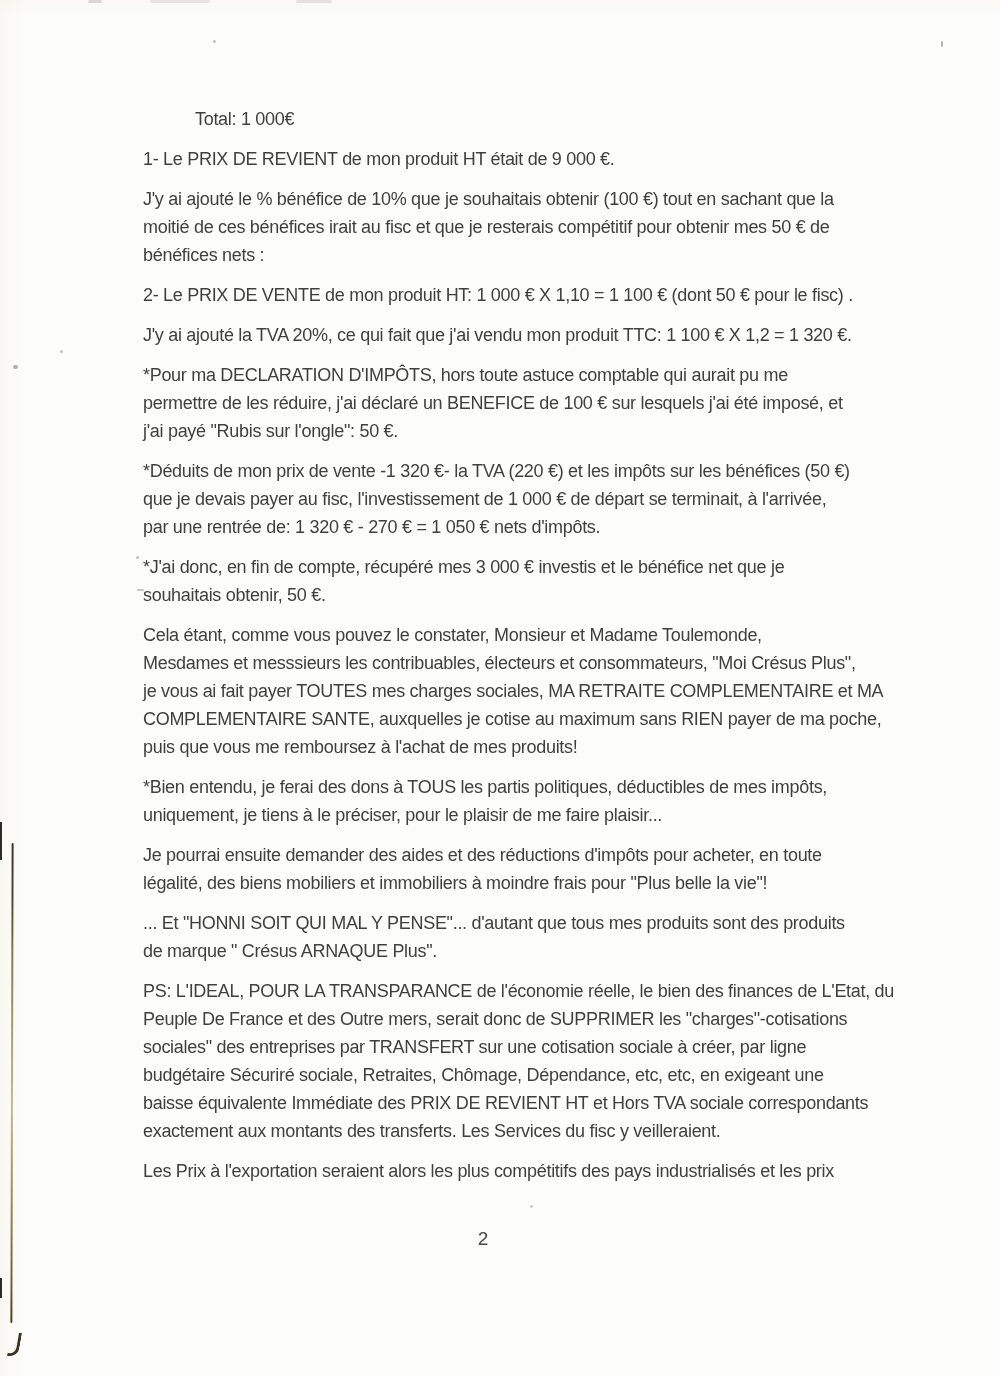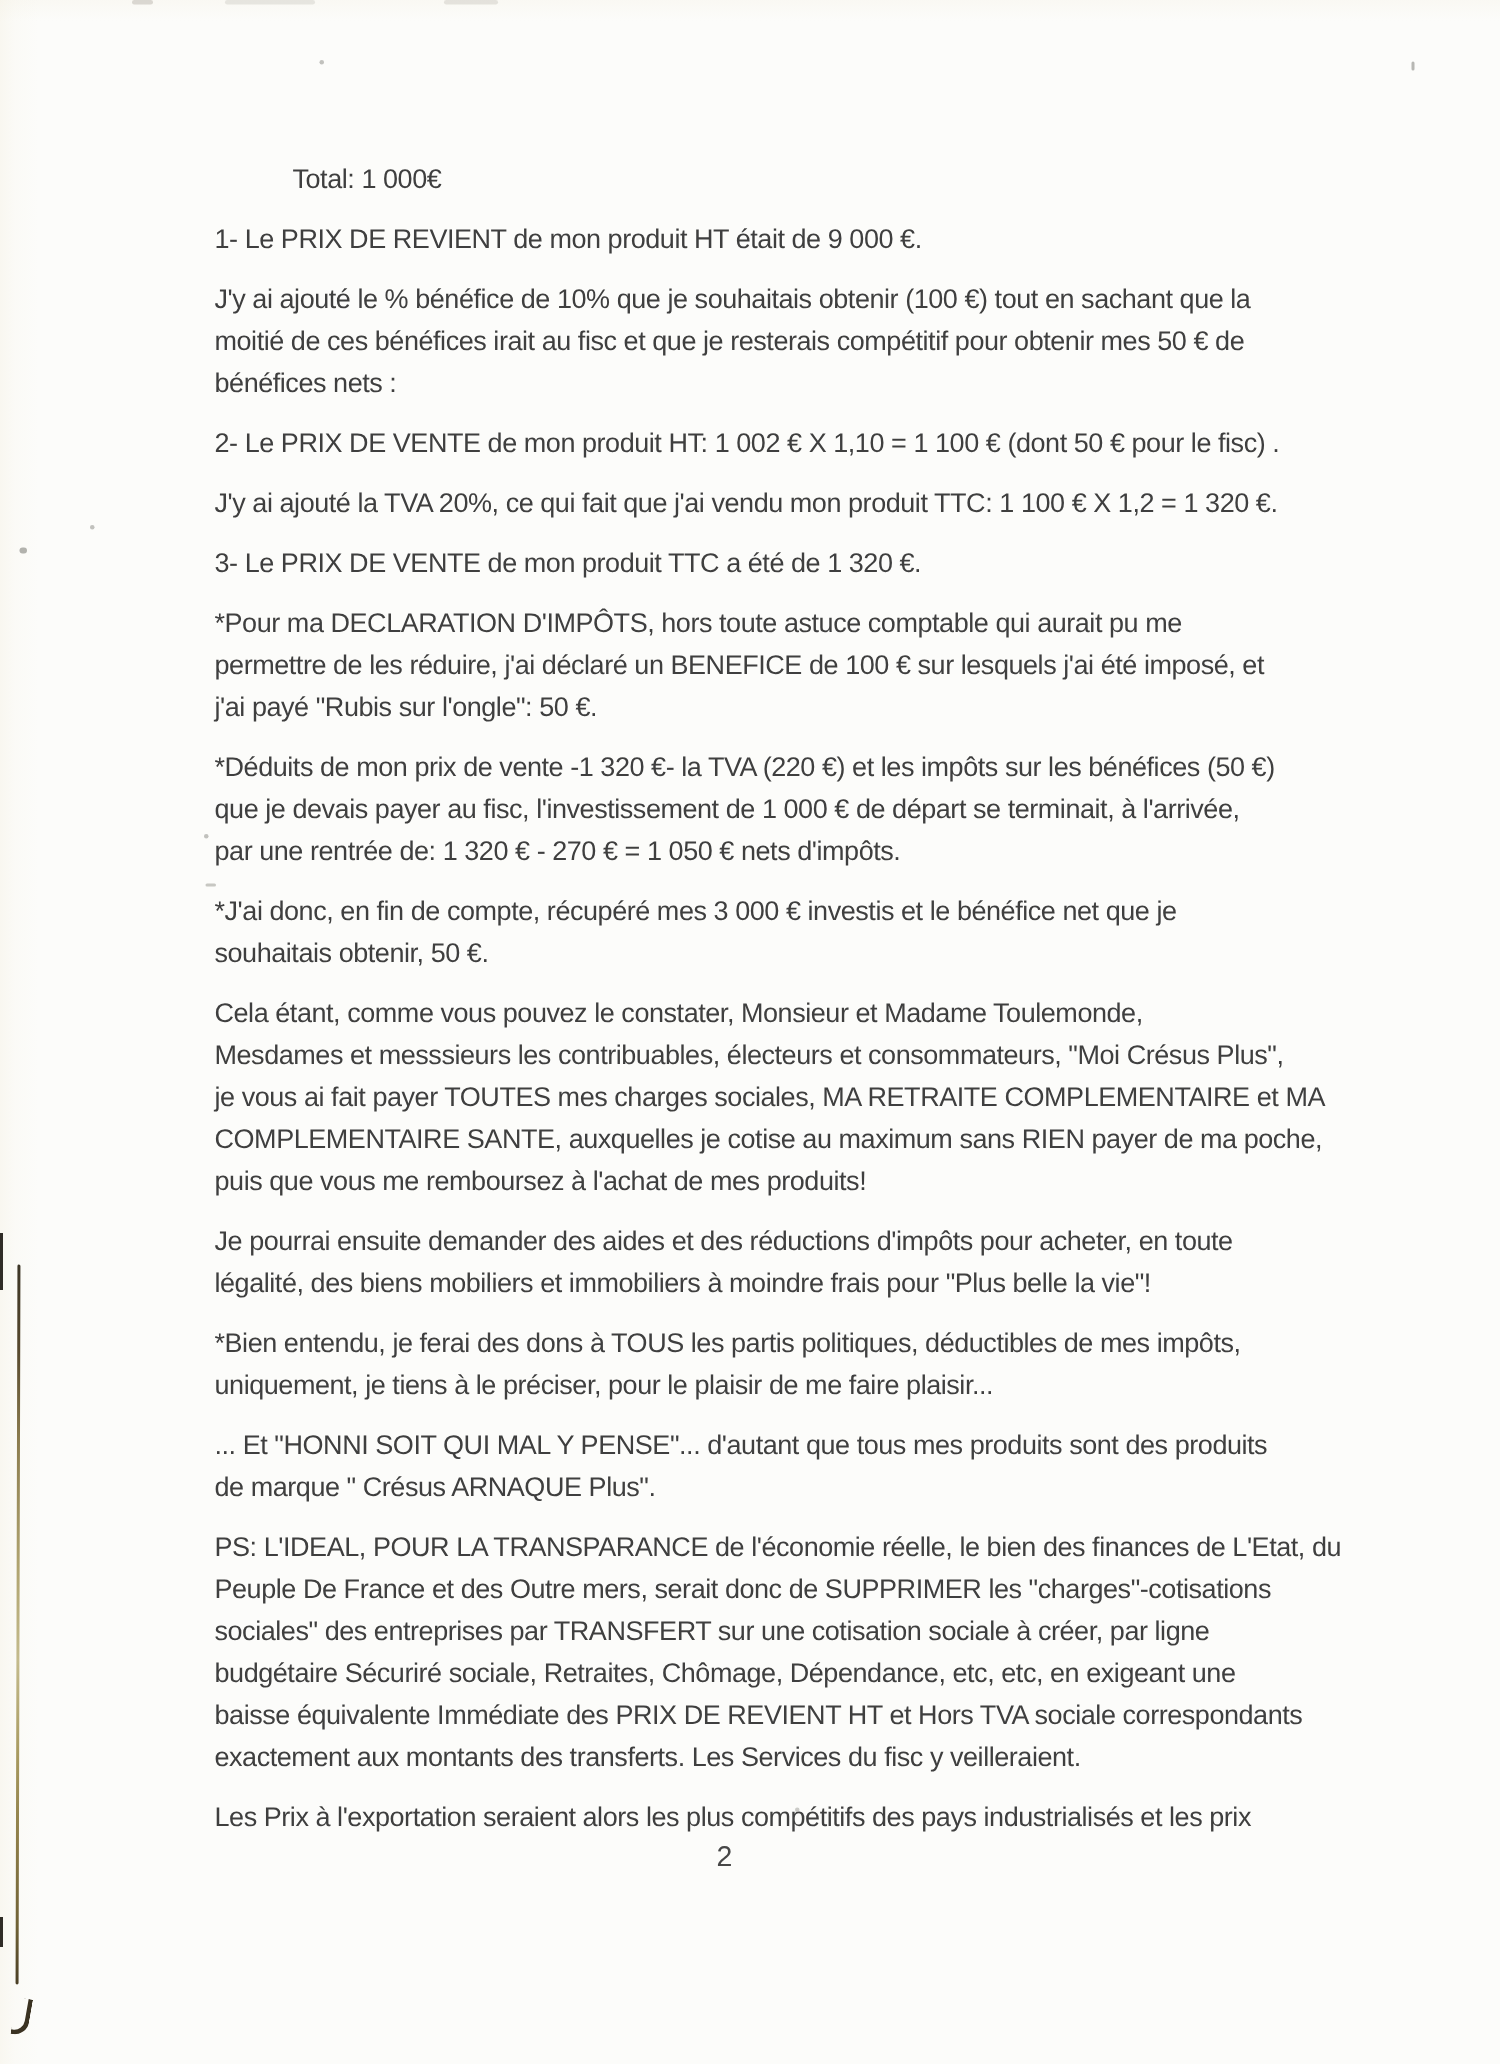--- a/index.html
+++ b/index.html
@@ -110,40 +110,39 @@
 <body>
 
 <div class="page">
 
   <div class="content">
     <p class="para total-indent">Total: 1 000€</p>
     <p class="para">1- Le PRIX DE REVIENT de mon produit HT était de 9 000 €.</p>
     <p class="para">J'y ai ajouté le % bénéfice de 10% que je souhaitais obtenir (100 €) tout en sachant que la
 moitié de ces bénéfices irait au fisc et que je resterais compétitif pour obtenir mes 50 € de
 bénéfices nets :</p>
-    <p class="para">2- Le PRIX DE VENTE de mon produit HT: 1 002 € X 1,10 = 1 100 € (dont 50 € pour le fisc) .</p>
+    <p class="para">2- Le PRIX DE VENTE de mon produit HT: 1 000 € X 1,10 = 1 100 € (dont 50 € pour le fisc) .</p>
     <p class="para">J'y ai ajouté la TVA 20%, ce qui fait que j'ai vendu mon produit TTC: 1 100 € X 1,2 = 1 320 €.</p>
-    <p class="para">3- Le PRIX DE VENTE de mon produit TTC a été de 1 320 €.</p>
     <p class="para">*Pour ma DECLARATION D'IMPÔTS, hors toute astuce comptable qui aurait pu me
 permettre de les réduire, j'ai déclaré un BENEFICE de 100 € sur lesquels j'ai été imposé, et
 j'ai payé "Rubis sur l'ongle": 50 €.</p>
     <p class="para">*Déduits de mon prix de vente -1 320 €- la TVA (220 €) et les impôts sur les bénéfices (50 €)
 que je devais payer au fisc, l'investissement de 1 000 € de départ se terminait, à l'arrivée,
 par une rentrée de: 1 320 € - 270 € =  1 050 € nets d'impôts.</p>
     <p class="para">*J'ai donc, en fin de compte, récupéré mes  3 000 € investis et le bénéfice net que je
 souhaitais obtenir, 50 €.</p>
     <p class="para">Cela étant, comme vous pouvez le constater, Monsieur et Madame Toulemonde,
 Mesdames et messsieurs les contribuables, électeurs et consommateurs, "Moi Crésus Plus",
 je vous ai fait payer TOUTES mes charges sociales, MA RETRAITE COMPLEMENTAIRE et MA
 COMPLEMENTAIRE SANTE, auxquelles je cotise au maximum sans RIEN payer de ma poche,
 puis que vous me remboursez à l'achat de mes produits!</p>
+    <p class="para">*Bien entendu, je ferai des dons à TOUS les partis politiques, déductibles de mes impôts,
+uniquement, je tiens à le préciser, pour le plaisir de me faire plaisir...</p>
     <p class="para">Je pourrai ensuite demander des aides et des réductions d'impôts pour acheter, en toute
 légalité, des biens mobiliers et immobiliers à moindre frais pour "Plus belle la vie"!</p>
-    <p class="para">*Bien entendu, je ferai des dons à TOUS les partis politiques, déductibles de mes impôts,
-uniquement, je tiens à le préciser, pour le plaisir de me faire plaisir...</p>
     <p class="para">... Et "HONNI SOIT QUI MAL Y PENSE"...  d'autant que tous mes produits sont des produits
 de marque " Crésus ARNAQUE Plus".</p>
     <p class="para">PS: L'IDEAL, POUR LA TRANSPARANCE de l'économie réelle, le bien des finances de L'Etat, du
 Peuple De France et des Outre mers, serait donc de SUPPRIMER les "charges"-cotisations
 sociales" des entreprises par TRANSFERT sur une cotisation sociale à créer, par ligne
 budgétaire Sécuriré sociale, Retraites, Chômage, Dépendance, etc, etc, en exigeant une
 baisse équivalente Immédiate des PRIX DE REVIENT HT et Hors TVA sociale correspondants
 exactement aux montants des transferts. Les Services du fisc y veilleraient.</p>
     <p class="para">Les Prix à l'exportation seraient alors les plus compétitifs des pays industrialisés et les prix</p>
   </div>

